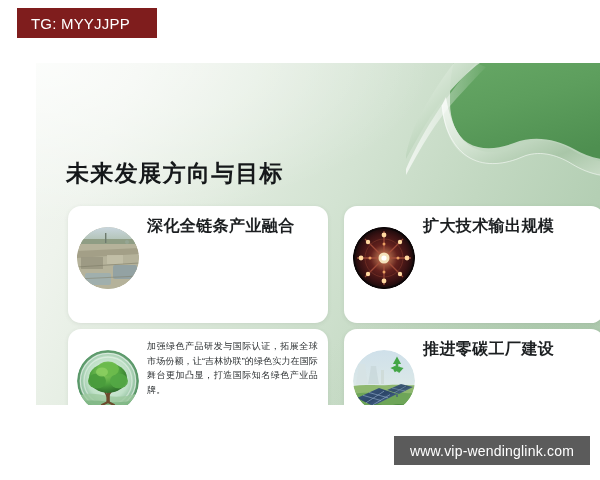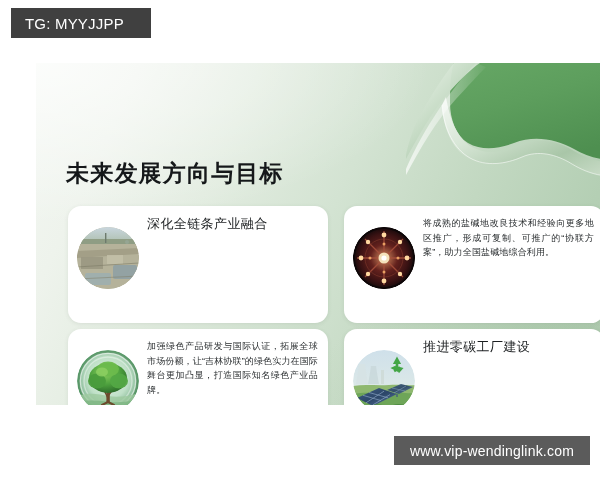--- a/index.html
+++ b/index.html
@@ -13,25 +13,25 @@
     height: 480px;
     position: relative;
     overflow: hidden;
     font-family: "Liberation Sans", "DejaVu Sans", sans-serif;
     -webkit-font-smoothing: antialiased;
   }
 
   
   .tg-badge {
     position: absolute;
-    left: 11px;
+    left: 17px;
     top: 8px;
     width: 140px;
     height: 30px;
-    background: #404040;
+    background: #7f1d1d;
     color: #ffffff;
     font-size: 15px;
     letter-spacing: .2px;
     display: flex;
     align-items: center;
     padding-left: 14px;
     box-sizing: border-box;
   }
 
   
@@ -125,22 +125,22 @@
   }
   .card-thumb svg { display: block; }
 
   .card-body {
     flex: 1 1 auto;
     min-width: 0;
     padding-top: 1px;
   }
 
   .card-heading {
-    font-size: 13px;
-    font-weight: normal;
+    font-size: 16px;
+    font-weight: bold;
     color: #1c1f21;
     letter-spacing: .4px;
     line-height: 1.25;
     margin-bottom: 4px;
     white-space: nowrap;
   }
 
   .card-text {
     font-size: 9px;
     line-height: 1.62;
@@ -296,21 +296,21 @@
               <circle cx="17" cy="31" r="1.5"></circle>
               <circle cx="45" cy="31" r="1.5"></circle>
             </g>
             <circle cx="31" cy="31" r="5.5" fill="#f4e2bb"></circle>
             <circle cx="31" cy="31" r="2.6" fill="#ffffff"></circle>
             <circle cx="31" cy="31" r="30.4" fill="none" stroke="#0d0607" stroke-width="2.2"></circle>
           </g>
         </svg>
       </div>
       <div class="card-body">
-        <div class="card-text">将成熟的盐碱地改良技术和经验向更多地区推广，形成可复制、可推广的“协联方案”，助力全国盐碱地综合利用。</div>
+        <div class="card-heading">扩大技术输出规模</div>
       </div>
     </div>
 
     <div class="card">
       <div class="card-thumb">
         <svg width="62" height="62" viewBox="0 0 62 62" aria-hidden="true">
           <defs>
             <clipPath id="c3">
                 <circle cx="31" cy="31" r="31"></circle>
               </clipPath>

